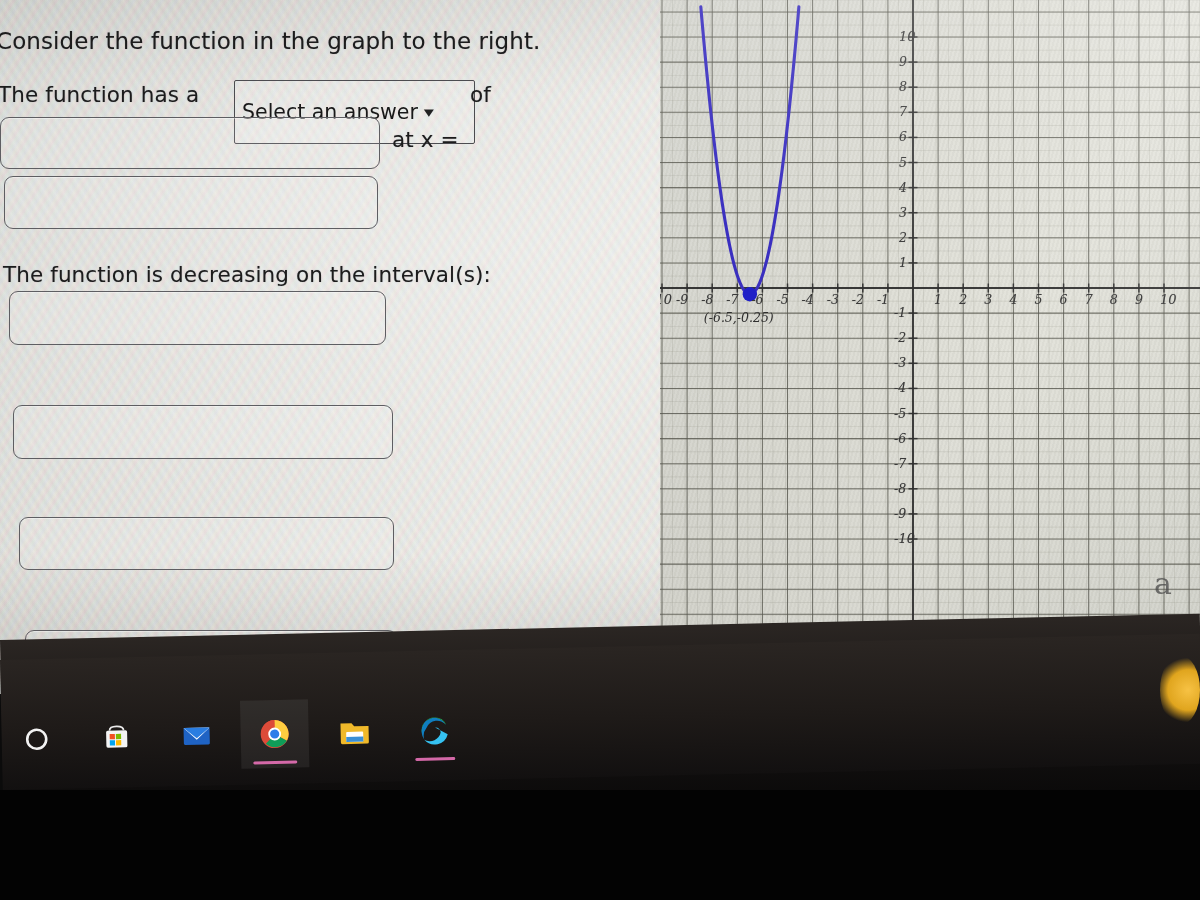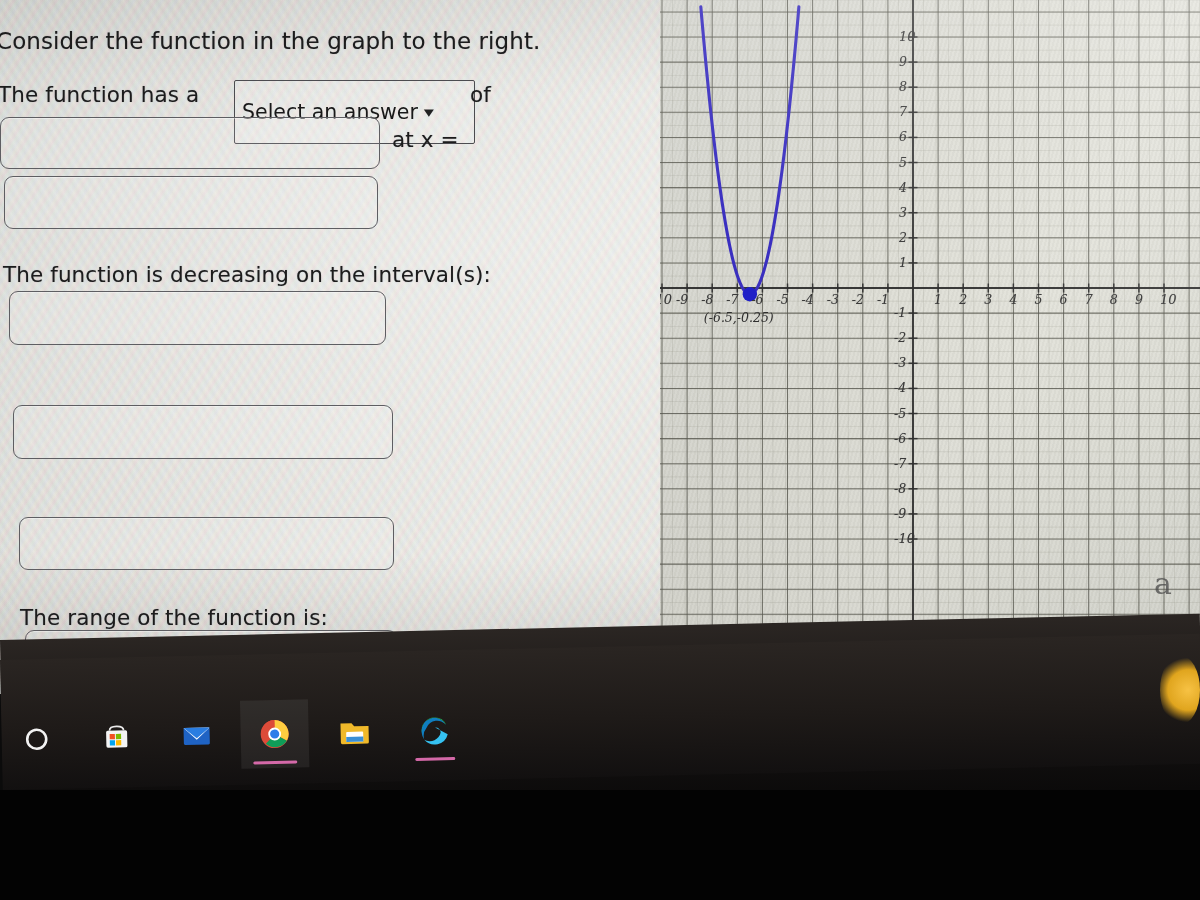--- a/index.html
+++ b/index.html
@@ -458,21 +458,20 @@
 
     <div class="answerbox" style="left:13px;top:405px;width:378px;height:52px;">
       
     </div>
 
 
     <div class="answerbox" style="left:19px;top:517px;width:373px;height:51px;">
       
     </div>
 
-    <div class="qtext" style="left:20px;top:606px;">The range of the function is:</div>
 
     <div class="answerbox" style="left:25px;top:630px;width:370px;height:50px;">
       
     </div>
 
   </div>
 </div>
 
 <div id="tray"></div>
 <div id="bezel"></div>

